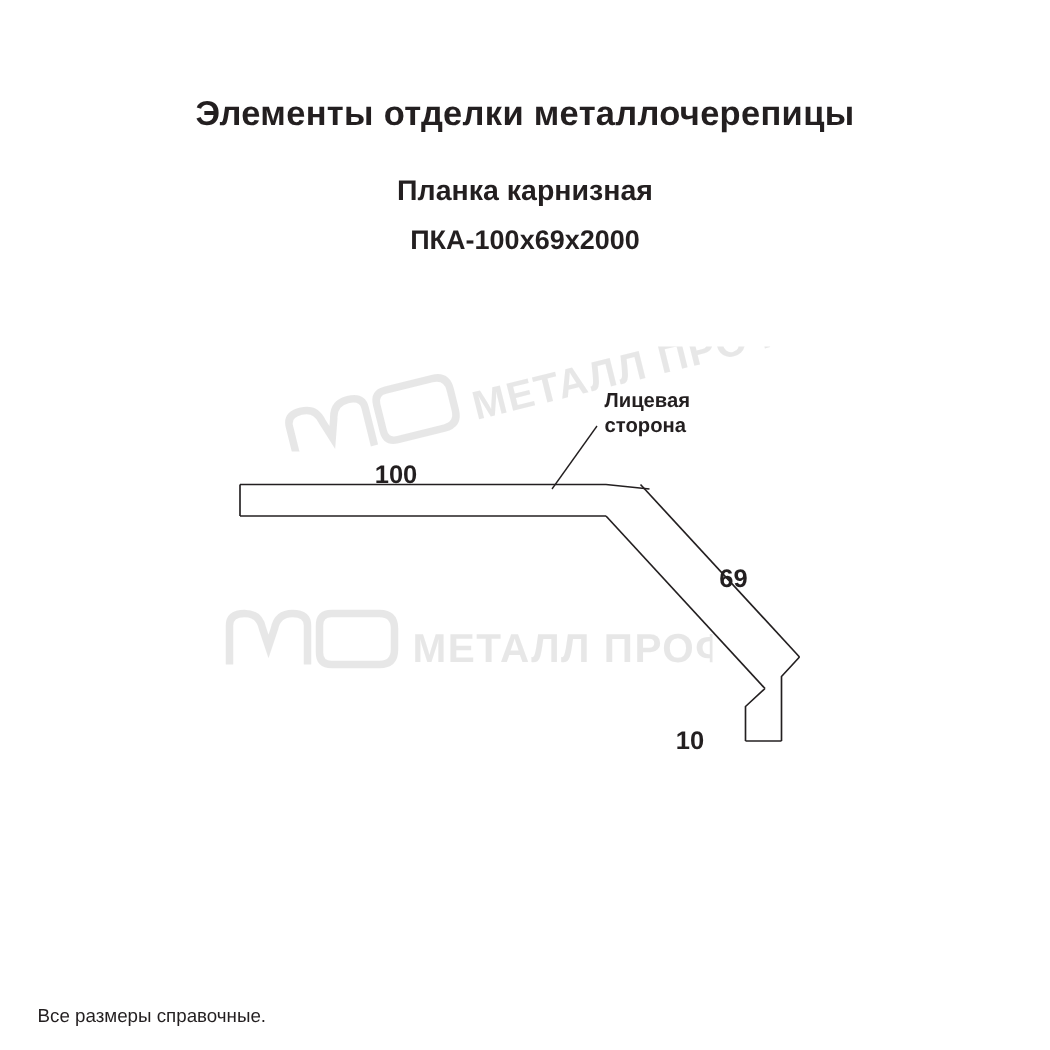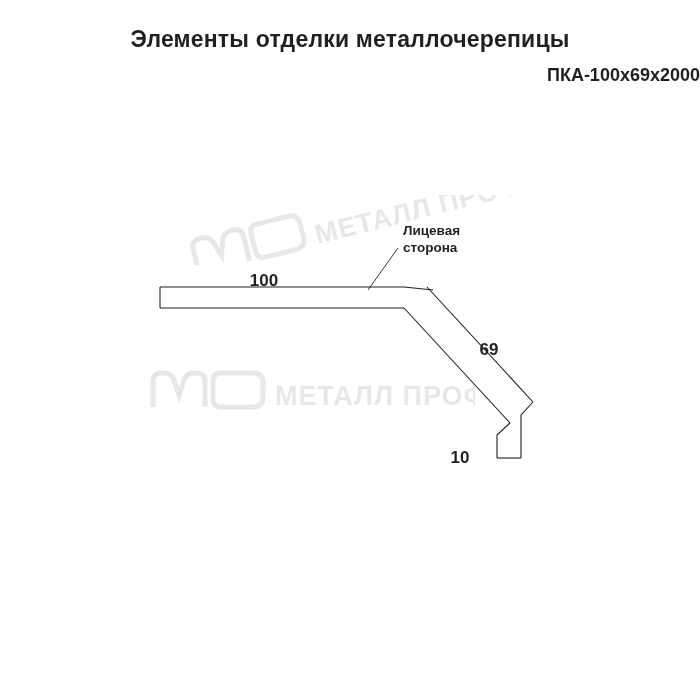--- a/index.html
+++ b/index.html
@@ -11,20 +11,21 @@
     height: 700px;
     background: #ffffff;
     font-family: "Liberation Sans", sans-serif;
     color: #231f20;
     position: relative;
     overflow: hidden;
   }
   .page {
     position: absolute;
     inset: 0;
+    margin-top: 36px;
   }
   .title-block {
     position: absolute;
     top: 26px;
     left: 0;
     width: 700px;
     text-align: center;
   }
   .main-title {
     font-size: 23px;
@@ -40,21 +41,20 @@
     margin: 0;
     padding-top: 27px;
     color: #231f20;
   }
   .code-title {
     font-size: 18px;
     font-weight: bold;
     margin: 0;
     padding-top: 11px;
     color: #231f20;
-    text-align: right;
   }
   .drawing {
     position: absolute;
     top: 180px;
     left: 0;
     width: 700px;
     height: 370px;
     font-weight: bold;
   }
   .drawing svg {
@@ -86,20 +86,21 @@
     font-family: "Liberation Sans", sans-serif;
   }
 </style>
 </head>
 <body>
 
 <div class="page">
 
   <div class="title-block">
     <h1 class="main-title">Элементы отделки металлочерепицы</h1>
+    <h2 class="sub-title">Планка карнизная</h2>
     <h3 class="code-title">ПКА-100x69x2000</h3>
   </div>
 
   <div class="wm" style="top:195px; left:175px;">
     <svg width="340" height="70" viewBox="0 0 340 70">
       <g fill="none" stroke="#b3b3b3" stroke-width="5" transform="rotate(-14 170 35)">
         <path d="M18 42 L18 16 Q18 8 28 8 Q38 8 40 18 L44 30 L48 18 Q50 8 60 8 Q70 8 70 16 L70 42"></path>
         <path d="M86 8 L118 8 Q128 8 128 18 L128 32 Q128 42 118 42 L86 42 Q78 42 78 34 L78 16 Q78 8 86 8 Z"></path>
       </g>
       <text x="140" y="42" transform="rotate(-14 170 35)" font-family="Liberation Sans, sans-serif" font-size="27" font-weight="bold" fill="#b3b3b3" letter-spacing="1">МЕТАЛЛ ПРОФИЛЬ</text>
@@ -140,15 +141,16 @@
 
       <text class="dim-label" x="264" y="106" text-anchor="middle">100</text>
 
       <text class="dim-label" x="489" y="175" text-anchor="middle" transform="rotate(0 489 175)">69</text>
 
       <text class="dim-label" x="460" y="283" text-anchor="middle">10</text>
     </svg>
   </div>
 
   <div class="footnotes">
+    <div>Все размеры справочные.</div>
   </div>
 
 </div>
 
 </body></html>

